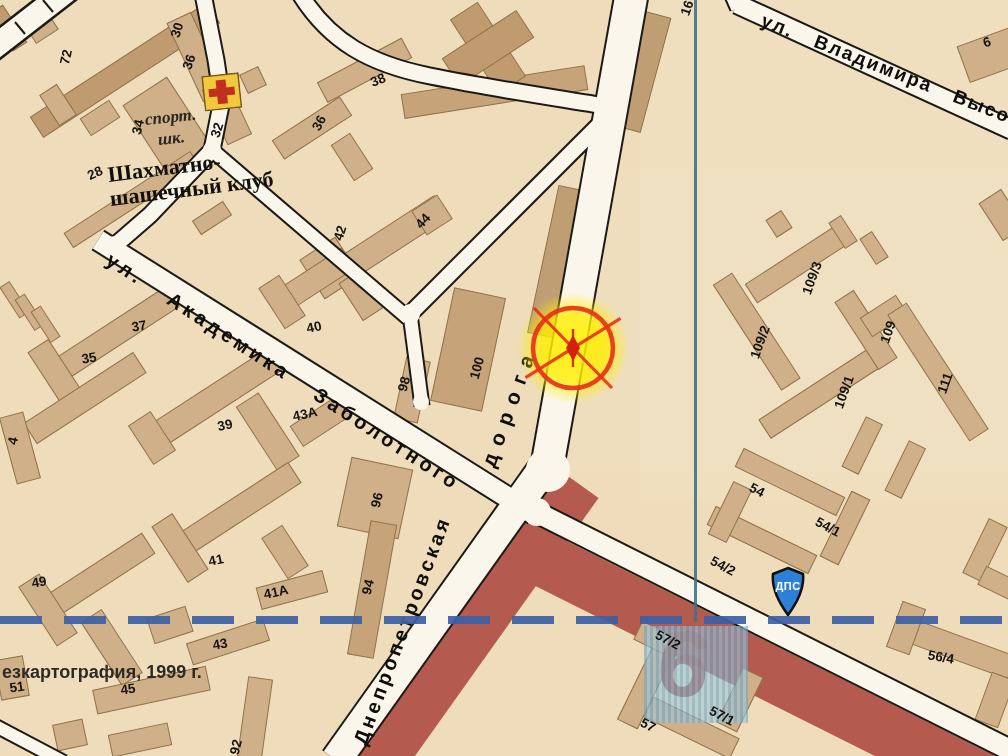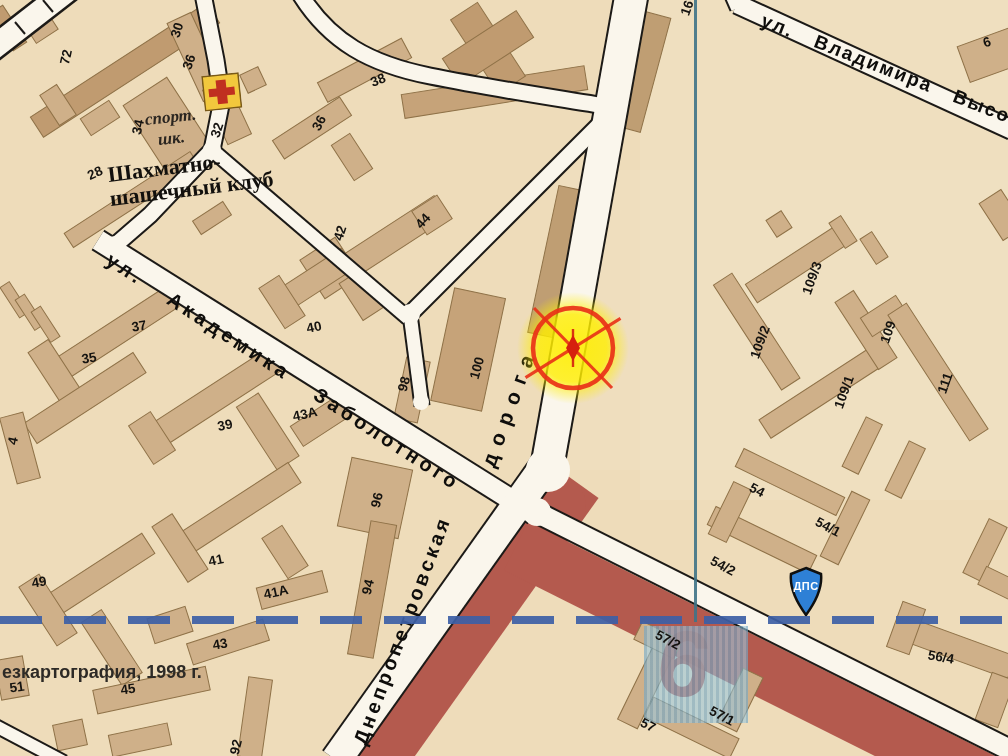--- a/index.html
+++ b/index.html
@@ -18,21 +18,21 @@
   .vline{position:absolute;top:0;width:2.5px;height:622px;background:#3e7387;opacity:.9;}
   .dashline{position:absolute;left:0;top:616px;width:1008px;height:8px;
         background:repeating-linear-gradient(90deg,#3c5fa6 0 42px,rgba(0,0,0,0) 42px 64px);
         opacity:.92;}
   .big6{position:absolute;font-family:"Liberation Sans",sans-serif;font-weight:bold;
         font-size:94px;color:#ae4536;opacity:.9;transform:translate(-50%,-50%) rotate(9deg);}
   .blue-overlay{position:absolute;left:644px;top:626px;width:104px;height:97px;
         background:repeating-linear-gradient(90deg,rgba(96,150,185,.35) 0 3px,rgba(170,210,230,.28) 3px 6px),
                    rgba(140,190,215,.45);}
   .cross-icon{position:absolute;left:201px;top:76px;transform:rotate(-6deg);}
-  .dps-badge{position:absolute;left:788px;top:566px;width:36px;height:52px;}
+  .dps-badge{position:absolute;left:770px;top:566px;width:36px;height:52px;}
   .dps-badge span{position:absolute;left:0;top:14px;width:36px;text-align:center;
         font-size:11px;font-weight:bold;color:#fff;letter-spacing:.5px;
         font-family:"Liberation Sans",sans-serif;}
   .marker{position:absolute;left:503px;top:277px;}
 </style>
 </head>
 <body>
 
 <div class="stage">
 
@@ -229,21 +229,21 @@
       <span class="street-label" style="left: 108px; top: 258px; font-size: 20px; letter-spacing: 4px; word-spacing: 22px; transform: translate(0px, -50%) rotate(33deg);">ул. Академика Заболотного</span>
       <span class="street-label" style="left: 360px; top: 744px; font-size: 20px; letter-spacing: 3.5px; word-spacing: 2px; transform: translate(0px, -50%) rotate(-69.5deg);">Днепропетровская</span>
       <span class="street-label" style="left: 488px; top: 466px; font-size: 21px; letter-spacing: 9px; word-spacing: 2px; transform: translate(0px, -50%) rotate(-70deg);">дорога</span>
       <span class="street-label" style="left: 762px; top: 20px; font-size: 19px; letter-spacing: 2px; word-spacing: 16px; transform: translate(0px, -50%) rotate(21.5deg);">ул. Владимира Высоц</span>
     </div>
   <div class="layer" id="poi-layer">
       <span class="poi poi-serif-italic" style="left: 145px; top: 120px; font-size: 17px; transform: translate(0px, -50%) rotate(-6deg);">спорт.</span>
       <span class="poi poi-serif-italic" style="left: 158px; top: 140px; font-size: 17px; transform: translate(0px, -50%) rotate(-6deg);">шк.</span>
       <span class="poi poi-serif-bold" style="left: 108px; top: 175px; font-size: 22px; transform: translate(0px, -50%) rotate(-7deg);">Шахматно-</span>
       <span class="poi poi-serif-bold" style="left: 110px; top: 199px; font-size: 22px; transform: translate(0px, -50%) rotate(-7deg);">шашечный клуб</span>
-      <span class="poi poi-sans" style="left: 2px; top: 672px; font-size: 18px; transform: translate(0px, -50%) rotate(0deg);">езкартография, 1998 г.</span>
+      <span class="poi poi-sans" style="left: 2px; top: 672px; font-size: 18px; transform: translate(0px, -50%) rotate(0deg);">езкартография, 1999 г.</span>
     </div>
 
   <div class="cross-icon">
     <svg width="38" height="36" viewBox="0 0 38 36">
       <rect x="1" y="1" width="36" height="34" fill="#f2c83d" stroke="#7a5a18" stroke-width="1.5"></rect>
       <path d="M14 6 h10 v8 h8 v8 h-8 v8 h-10 v-8 h-8 v-8 h8 Z" fill="#c03020"></path>
     </svg>
   </div>
 
   <div class="dps-badge">

